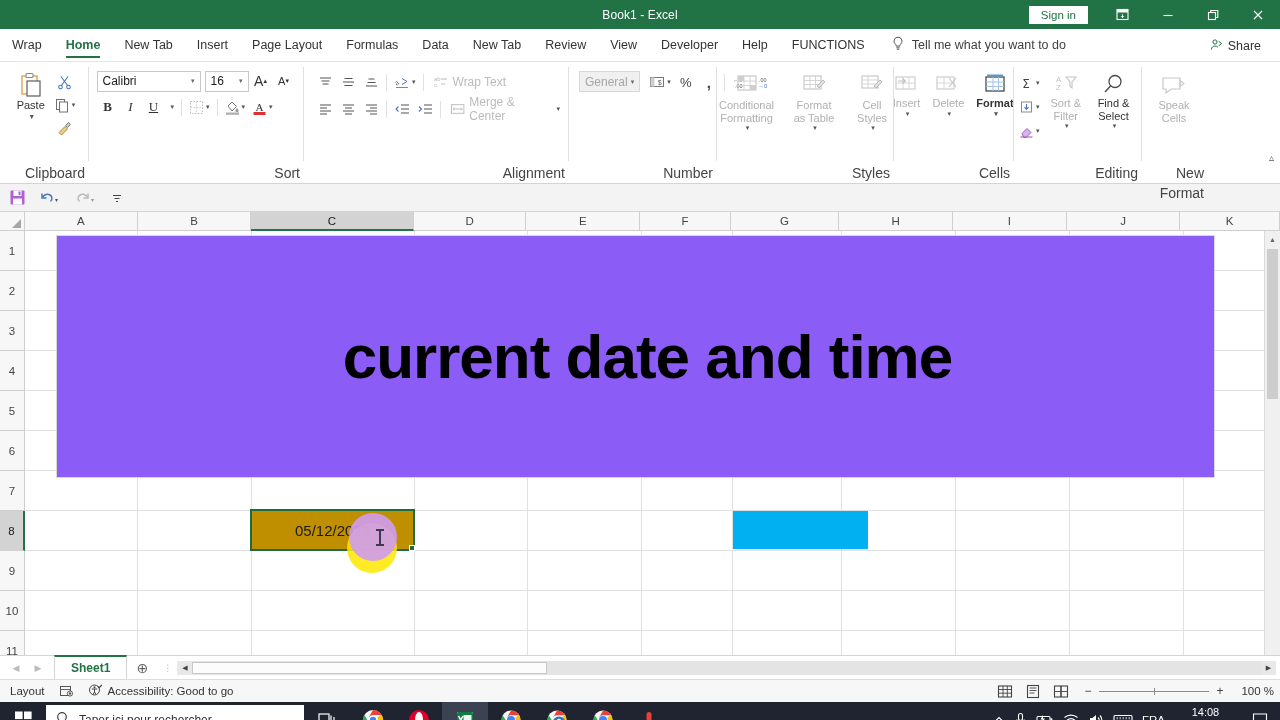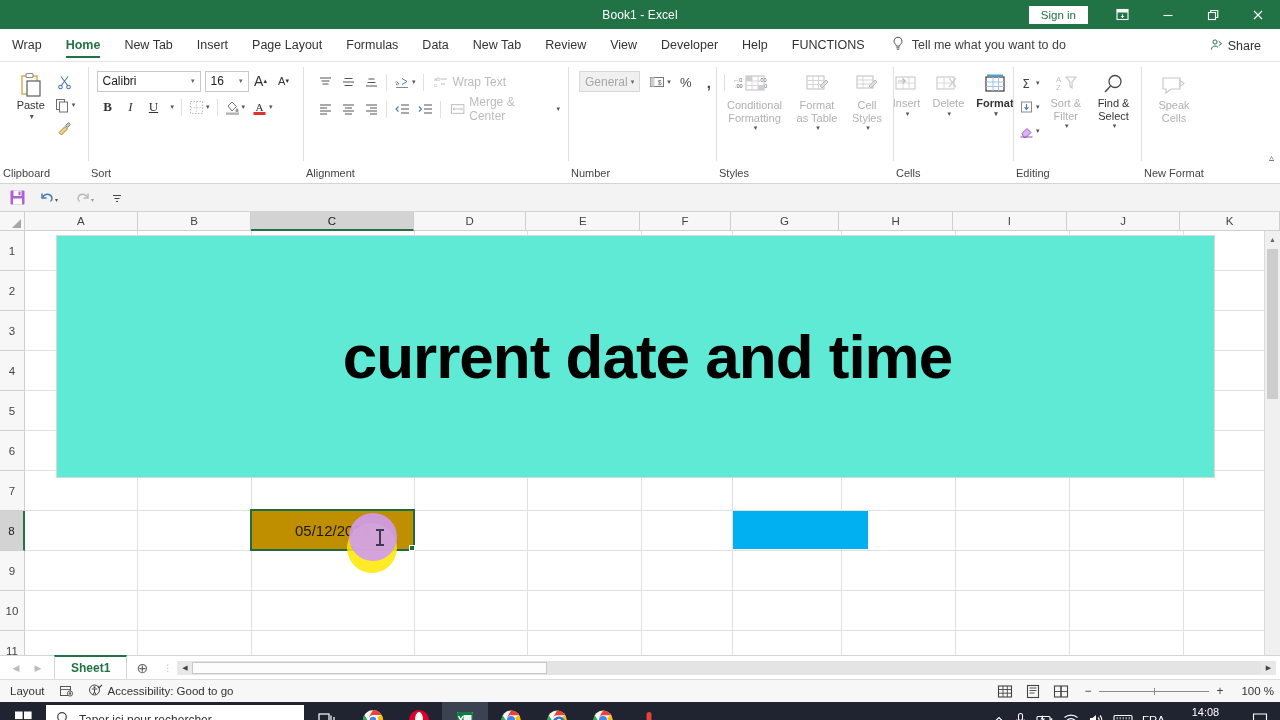--- a/index.html
+++ b/index.html
@@ -64,22 +64,22 @@
   .rgroup {
     display: flex; flex-direction: column; align-items: center;
     position: relative; padding: 4px 3px 0 3px; height: 100%;
   }
   .rgroup + .rgroup::before {
     content: ""; position: absolute; left: 0; top: 5px; bottom: 22px;
     width: 1px; background: #e0e0e0;
   }
   .rgroup-body { flex: 1; display: flex; align-items: flex-start; }
   .rgroup-label {
-    font-size: 11px; color: #444; height: 20px; line-height: 20px;
-    width: 100%; text-align: left; position: relative;
+    font-size: 14px; color: #444; height: 20px; line-height: 20px;
+    width: 100%; text-align: right; position: relative;
   }
   .btn-big {
     display: flex; flex-direction: column; align-items: center; cursor: pointer;
     padding: 3px 5px; min-width: 44px; font-size: 11px; color: #333;
     text-align: center; line-height: 1.15;
   }
   .btn-big.disabled { color: #b0b0b0; cursor: default; }
   .btn-sm {
     display: inline-flex; align-items: center; justify-content: center;
     min-width: 22px; height: 22px; cursor: pointer; color: #333; font-size: 12px;
@@ -141,21 +141,21 @@
   }
   .rowh.active {
     background: #d3d3d3; color: #1a1a1a; border-right: 2px solid #217346;
   }
   .cells { flex: 1; position: relative; background: #ffffff; }
   .cellgrid { position: absolute; inset: 0; }
   .hline { position: absolute; left: 0; right: 0; height: 1px; background: #e0e0e0; }
   .vline { position: absolute; top: 0; bottom: 0; width: 1px; background: #e0e0e0; }
 
   .titlebox {
-    position: absolute; border: 1px solid #d9d9d9; background: #5eead4;
+    position: absolute; border: 1px solid #d9d9d9; background: #8b5cf6;
     display: flex; align-items: center; justify-content: center; padding-left: 24px;
   }
   .titlebox-text {
     font-size: 62px; font-weight: bold; color: #000000; letter-spacing: -1px;
     white-space: nowrap; font-family: "Liberation Sans", sans-serif;
   }
   .datecell {
     position: absolute; display: flex; align-items: center; justify-content: center;
     font-size: 15px; color: #1a1a1a; outline: 2px solid #1e6b3f; cursor: cell;
   }
@@ -549,21 +549,21 @@
               <text x="2" y="7" font-size="5.5" fill="#555" font-family="'Liberation Sans',sans-serif">.00</text>
               <text x="1" y="12.5" font-size="6" fill="#4a78b5" font-family="'Liberation Sans',sans-serif">→0</text>
             </svg>
         </div>
       </div>
     </div>
     <div class="rgroup-label">Number</div>
   </div>
 
   <div class="rgroup" style="width:177px">
-    <div class="rgroup-body" style="padding-top:4px;gap:0">
+    <div class="rgroup-body" style="padding-top:4px;gap:8px">
       <div class="btn-big disabled" style="min-width:58px">
         <svg width="28" height="26" viewBox="0 0 28 26">
             <rect x="5" y="3" width="18" height="14" fill="none" stroke="#c4c4c4" stroke-width="1.1"></rect>
             <path d="M5 8h18M5 12.5h18M11 3v14M17 3v14" stroke="#d5d5d5" stroke-width="1"></path>
             <rect x="5" y="3" width="6" height="5" fill="#cfcfcf"></rect>
             <rect x="17" y="12.5" width="6" height="4.5" fill="#cfcfcf"></rect>
           </svg>
         <span>Conditional Formatting</span>
         <span class="caret">▾</span>
       </div>

